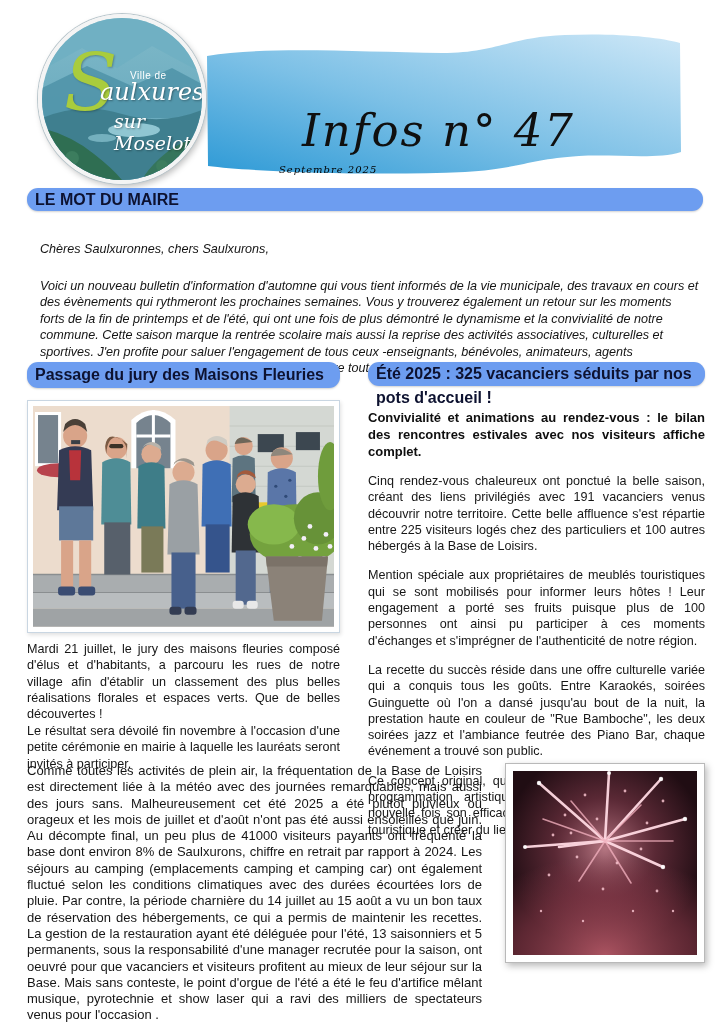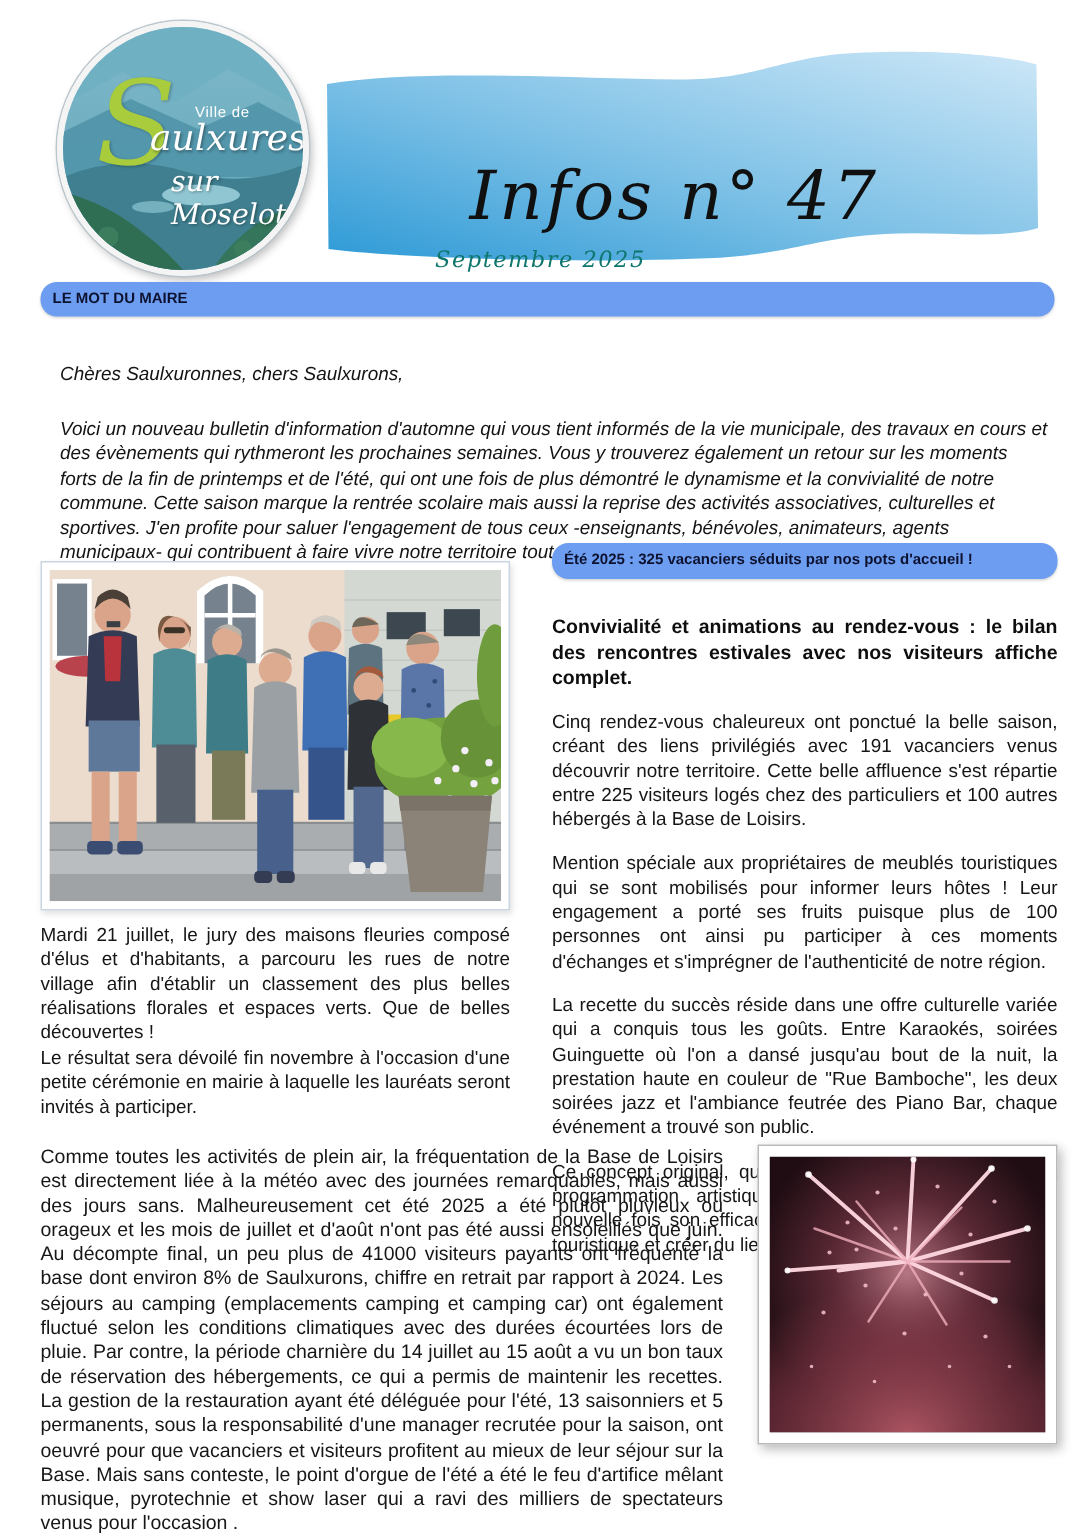--- a/index.html
+++ b/index.html
@@ -26,37 +26,37 @@
   .logo-villede { position:absolute; top:52px; left:88px; font-size:10px; letter-spacing:.5px; }
   .logo-s {
     position:absolute; top:26px; left:22px; font-family:"DejaVu Serif", serif;
     font-style:italic; font-size:78px; color:#a9cc3d; line-height:1;
     text-shadow:1px 1px 2px rgba(0,0,0,.25);
   }
   .logo-name1 { position:absolute; top:60px; left:58px; font-family:"DejaVu Serif", serif;
     font-style:italic; font-size:24px; text-shadow:1px 1px 2px rgba(0,0,0,.35); }
   .logo-name2 { position:absolute; top:92px; left:72px; font-family:"DejaVu Serif", serif;
     font-style:italic; font-size:19px; text-shadow:1px 1px 2px rgba(0,0,0,.35); }
-  .banner { position:absolute; top:28px; left:208px; width:492px; height:150px; }
+  .banner { position:absolute; top:28px; left:197px; width:492px; height:150px; }
   .banner svg { display:block; width:100%; height:100%; }
   .banner-title {
     position:absolute; top:76px; left:105px; width:330px;
     font-family:"DejaVu Serif", serif; font-style:italic;
     font-size:45px; color:#101010; letter-spacing:2px; white-space:nowrap;
   }
   .banner-sub {
     position:absolute; top:136px; left:82px;
     font-family:"DejaVu Serif", serif; font-style:italic;
-    font-size:15px; color:#0f766e; letter-spacing:1px;
+    font-size:10px; color:#000000; letter-spacing:1px;
   }
 
   
   .bar {
     background:#6d9df0; color:#0d1230; font-weight:bold;
-    font-size:10px; line-height:23px; padding:0 8px; height:23px;
+    font-size:16px; line-height:23px; padding:0 8px; height:23px;
     box-shadow:0 1px 2px rgba(0,0,0,.18);
     border-radius:11px;
   }
 
   
   .mayor { position:absolute; top:188px; left:27px; width:676px; }
   .mayor .bar { height:23px; }
   .mayor-body { padding:10px 4px 0 13px; font-style:italic; font-size:12.6px; line-height:16.5px; color:#141414; }
   .mayor-body p { margin-bottom:13px;margin-top:20px; }
   .mayor-body p.tight { margin-bottom:9px; }
@@ -155,20 +155,21 @@
     <div class="mayor-body">
       <p class="tight">Chères Saulxuronnes, chers Saulxurons,</p>
       <p>Voici un nouveau bulletin d'information d'automne  qui vous tient informés de la vie municipale,  des travaux en cours et des évènements qui rythmeront les prochaines semaines. Vous y trouverez également un retour sur les moments forts de la fin de printemps et de l'été, qui ont une fois de plus démontré le dynamisme et la convivialité de notre commune. Cette saison marque la rentrée  scolaire mais aussi  la reprise des activités associatives, culturelles et sportives.  J'en profite pour saluer l'engagement de tous ceux -enseignants, bénévoles, animateurs, agents municipaux- qui contribuent à faire vivre notre territoire tout au long de l'année.</p>
       <p class="tight">Je vous souhaite une bonne lecture !</p>
     </div>
   </section>
 
   <div class="columns">
 
     <div class="col-left">
+      <div class="bar">Passage du jury des Maisons Fleuries</div>
 
       <div class="photo-frame">
         <svg viewBox="0 0 300 220" preserveAspectRatio="none">
 
           <rect x="0" y="0" width="300" height="220" fill="#ecdccd"></rect>
           <rect x="196" y="0" width="104" height="190" fill="#d4d8d3"></rect>
           <g stroke="#c3c8c2" stroke-width="1">
             <line x1="196" y1="20" x2="300" y2="20"></line>
               <line x1="196" y1="40" x2="300" y2="40"></line>
             <line x1="196" y1="60" x2="300" y2="60"></line>

